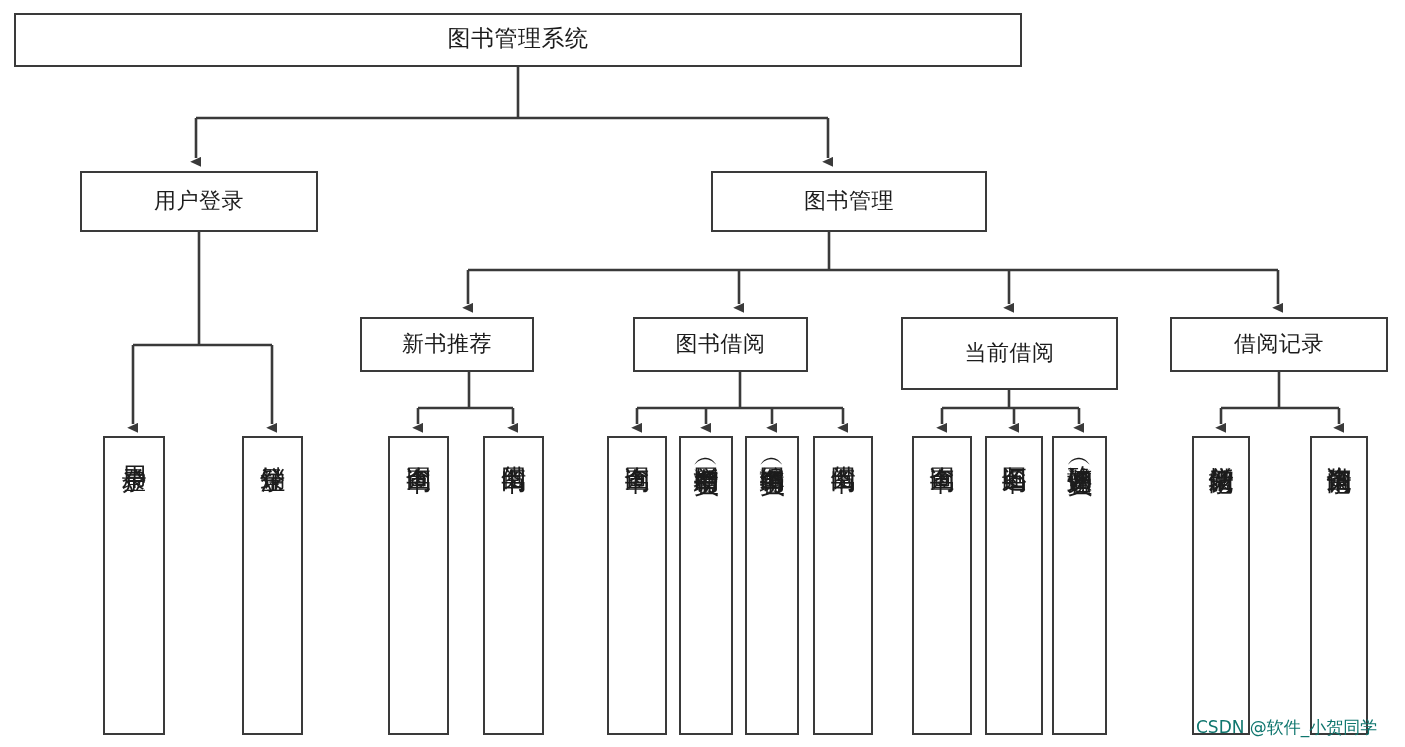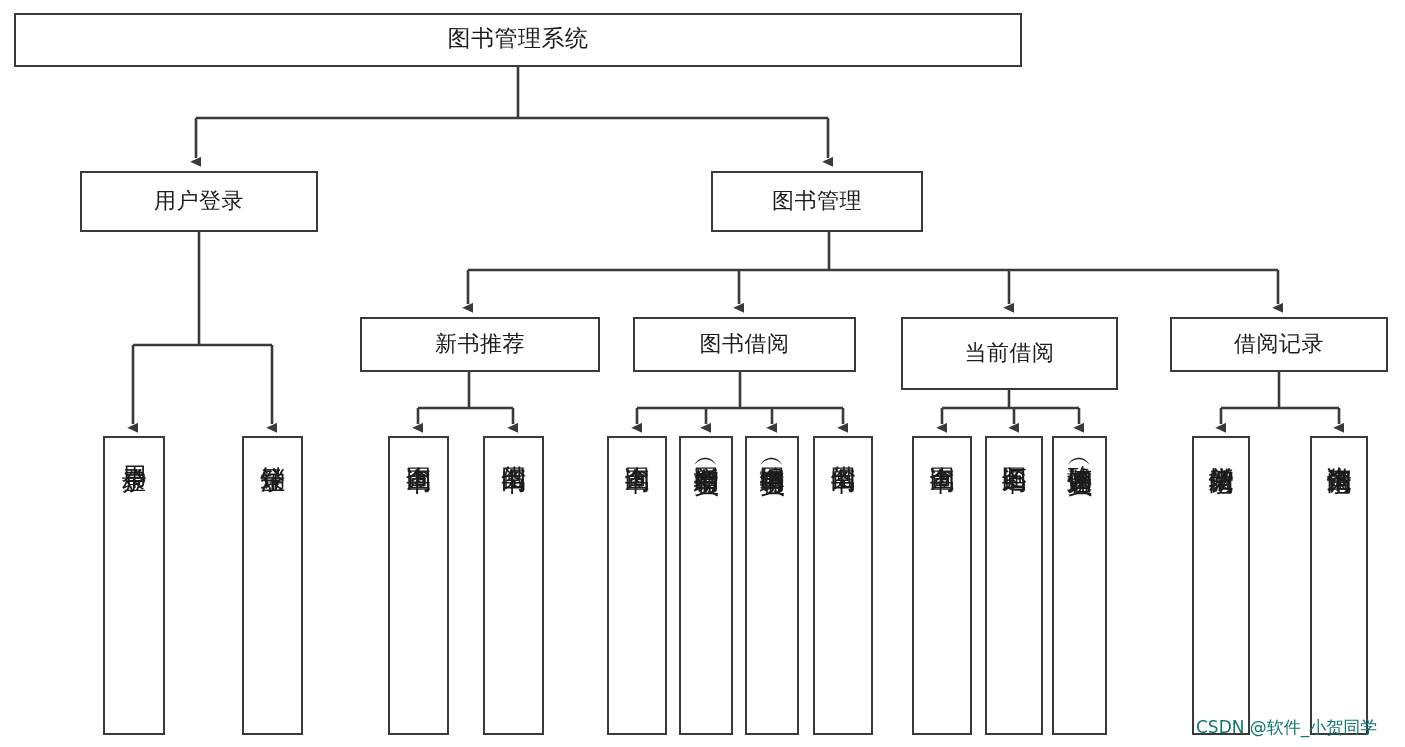--- a/index.html
+++ b/index.html
@@ -128,28 +128,28 @@
     </g>
   </svg>
 
   <div class="node horiz root" style="left:14px; top:13px; width:1008px; height:54px;font-family:Liberation Mono, monospace;">
     <span class="lbl">图书管理系统</span>
   </div>
 
   <div class="node horiz" style="left:80px; top:171px; width:238px; height:61px;">
     <span class="lbl">用户登录</span>
   </div>
-  <div class="node horiz" style="left:711px; top:171px; width:212px; height:61px;">
+  <div class="node horiz" style="left:711px; top:171px; width:276px; height:61px;">
     <span class="lbl">图书管理</span>
   </div>
 
-  <div class="node horiz" style="left:360px; top:317px; width:240px; height:55px;">
+  <div class="node horiz" style="left:360px; top:317px; width:174px; height:55px;">
     <span class="lbl">新书推荐</span>
   </div>
-  <div class="node horiz" style="left:633px; top:317px; width:223px; height:55px;">
+  <div class="node horiz" style="left:633px; top:317px; width:175px; height:55px;">
     <span class="lbl">图书借阅</span>
   </div>
   <div class="node horiz" style="left:901px; top:317px; width:217px; height:73px;">
     <span class="lbl">当前借阅</span>
   </div>
   <div class="node horiz" style="left:1170px; top:317px; width:218px; height:55px;">
     <span class="lbl">借阅记录</span>
   </div>
 
   <div class="node vert" style="left:103px; top:436px; width:62px; height:299px;">

